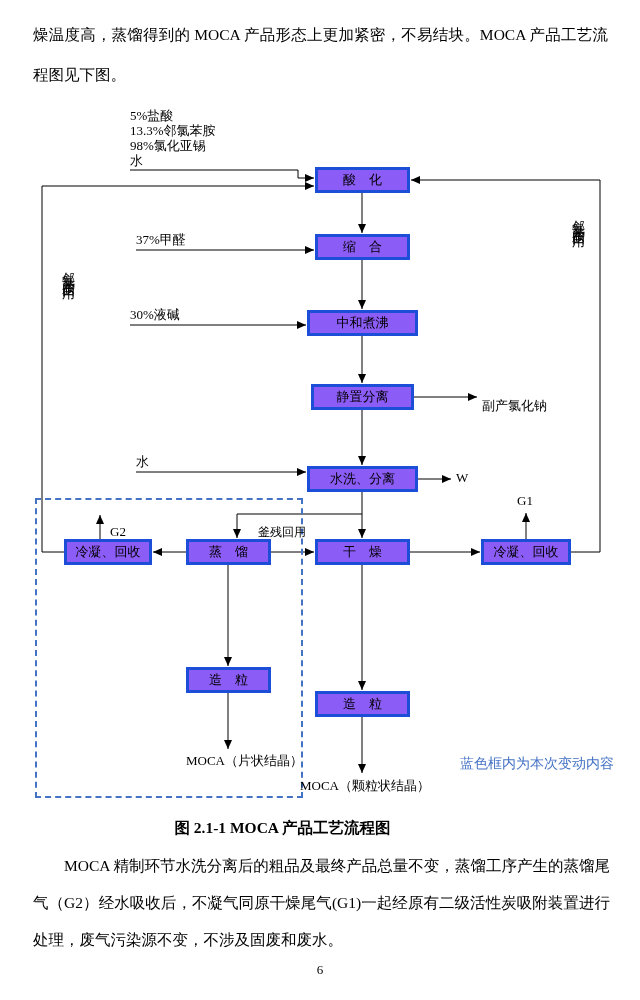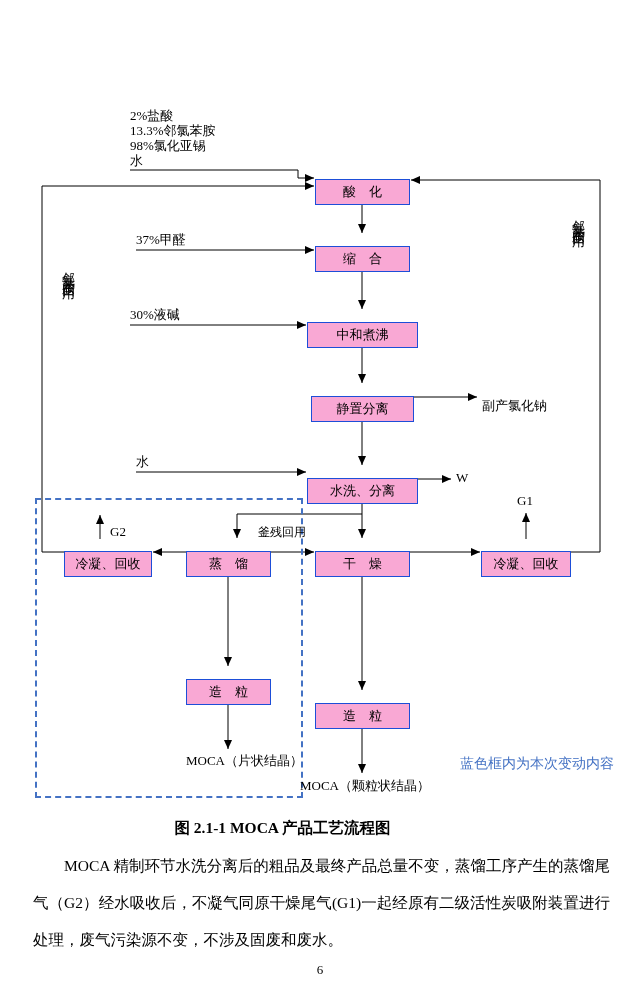--- a/index.html
+++ b/index.html
@@ -23,28 +23,27 @@
     position:absolute;left:0;width:565px;
     text-align:center;font-weight:bold;font-size:15.5px;margin:0;
   }
   .pageno{
     position:absolute;left:0;width:640px;
     text-align:center;font-size:13px;
   }
   .fsvg{position:absolute;left:0;top:0;z-index:1;}
   .fbox{
     position:absolute;
-    border:1px solid #1d4ed8;
-    background:#f9a8d4;
+    border:3px solid #1d4ed8;
+    background:#8b5cf6;
     display:flex;align-items:center;justify-content:center;
     font-size:13px;
     z-index:3;
     white-space:nowrap;
     box-sizing:border-box;
-    margin-top:12px;
   }
   .flabel{
     position:absolute;
     font-size:13px;
     z-index:3;
     white-space:nowrap;
   }
   .flabel.small{font-size:12px;}
   .vlabel{
     position:absolute;
@@ -66,20 +65,21 @@
     z-index:3;
     white-space:nowrap;
   }
   .inputs{position:absolute;z-index:3;font-size:13px;line-height:15px;white-space:nowrap;}
 </style>
 </head>
 <body>
 
 <div class="page">
 
+  <p class="para" style="left:33px;top:15px;width:575px;">燥温度高，蒸馏得到的 MOCA 产品形态上更加紧密，不易结块。MOCA 产品工艺流程图见下图。</p>
 
   <svg class="fsvg" width="640" height="1000" viewBox="0 0 640 1000">
     <defs>
       <marker id="arrow" markerWidth="10" markerHeight="8" refX="9" refY="4" orient="auto" markerUnits="userSpaceOnUse">
         <path d="M0,0 L9,4 L0,8 z" fill="#000"></path>
       </marker>
     </defs>
     <g stroke="#000" stroke-width="1" fill="none">
       <polyline points="130,170 298,170 298,178 314,178" marker-end="url(#arrow)"></polyline>
       <line x1="136" y1="250" x2="314" y2="250" marker-end="url(#arrow)"></line>
@@ -103,21 +103,21 @@
       <line x1="228" y1="565" x2="228" y2="666" marker-end="url(#arrow)"></line>
       <line x1="228" y1="693" x2="228" y2="749" marker-end="url(#arrow)"></line>
       <line x1="362" y1="565" x2="362" y2="690" marker-end="url(#arrow)"></line>
       <line x1="362" y1="717" x2="362" y2="773" marker-end="url(#arrow)"></line>
     </g>
   </svg>
 
   <div class="bluebox" style="left:35px;top:498px;width:264px;height:296px;"></div>
 
   <div class="inputs" style="left:130px;top:108px;">
-    <div>2%盐酸</div>
+    <div>5%盐酸</div>
     <div>13.3%邻氯苯胺</div>
     <div>98%氯化亚锡</div>
     <div>水</div>
   </div>
   <div class="flabel" style="left:136px;top:231px;">37%甲醛</div>
   <div class="flabel" style="left:130px;top:306px;">30%液碱</div>
   <div class="flabel" style="left:136px;top:453px;">水</div>
 
   <div class="fbox" style="left:315px;top:167px;width:95px;height:26px;">酸　化</div>
   <div class="fbox" style="left:315px;top:234px;width:95px;height:26px;">缩　合</div>

